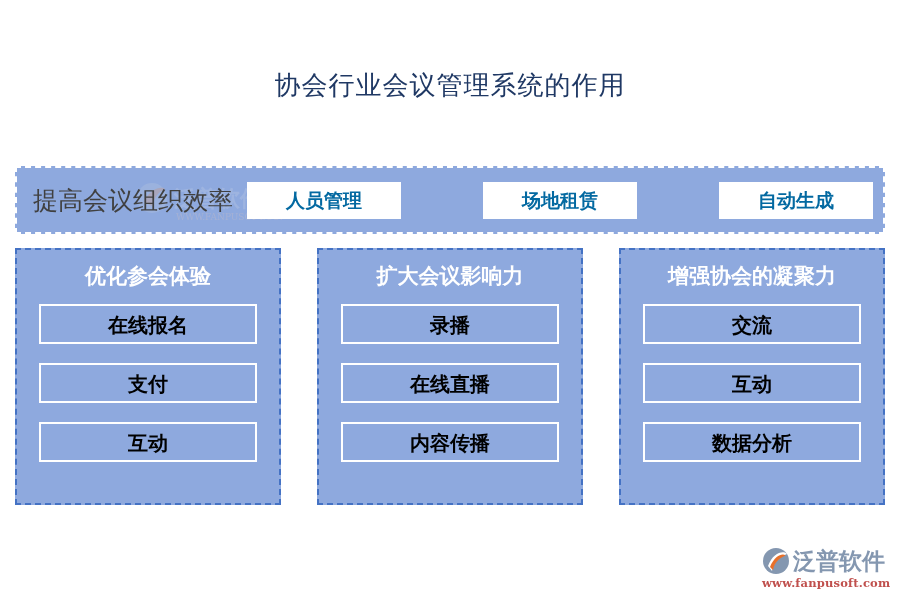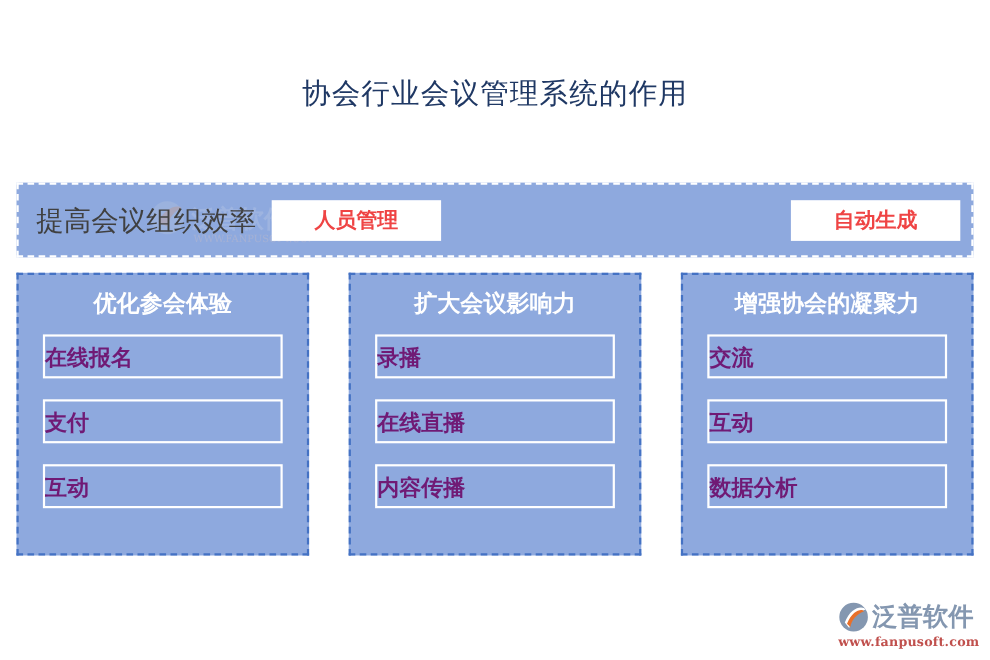--- a/index.html
+++ b/index.html
@@ -58,21 +58,21 @@
     display: flex;
     flex: 1;
     justify-content: space-between;
     align-items: center;
     margin-left: 4px;
     position: relative;
     z-index: 3;
   }
   .chip {
     background: #ffffff;
-    color: #ef4444;
+    color: #0369a1;
     font-weight: bold;
     font-size: 19px;
     height: 37px;
     line-height: 37px;
     text-align: center;
     white-space: nowrap;
     padding: 0 18px;
     min-width: 118px;
     font-family: "DejaVu Serif", "Liberation Serif", serif;
   }
@@ -118,23 +118,24 @@
     white-space: nowrap;
     margin-bottom: 14px;
     font-family: "DejaVu Serif", "Liberation Serif", serif;
   }
   .item-box {
     box-sizing: border-box;
     width: 100%;
     height: 40px;
     line-height: 38px;
     border: 2px solid #ffffff;
-    color: #701a75;
+    color: #000000;
     font-size: 20px;
     font-weight: bold;
+    text-align: center;
     margin-bottom: 19px;
     white-space: nowrap;
     font-family: "DejaVu Serif", "Liberation Serif", serif;
   }
   .item-box:last-child { margin-bottom: 0; }
 
   
   .logo {
     position: absolute;
     left: 762px;
@@ -181,20 +182,21 @@
     <circle cx="20" cy="22" r="15" fill="#b9c7df"></circle>
     <path d="M12 26 C18 12, 30 10, 33 13 C26 16, 22 22, 20 30 Z" fill="#e8a070"></path>
     <text x="42" y="30" font-family="DejaVu Sans, sans-serif" font-size="22" font-weight="bold" fill="#c5d0e6">泛普软件</text>
     <text x="44" y="44" font-family="DejaVu Serif, serif" font-size="9" fill="#d9c3bf">WWW.FANPUSOFT.COM</text>
   </svg>
 
   <div class="banner-title">提高会议组织效率</div>
 
   <div class="banner-chips">
     <div class="chip">人员管理</div>
+    <div class="chip">场地租赁</div>
     <div class="chip">自动生成</div>
   </div>
 </div>
 
 <div class="columns">
 
   <div class="column">
     <div class="column-title">优化参会体验</div>
     <div class="item-box">在线报名</div>
     <div class="item-box">支付</div>

